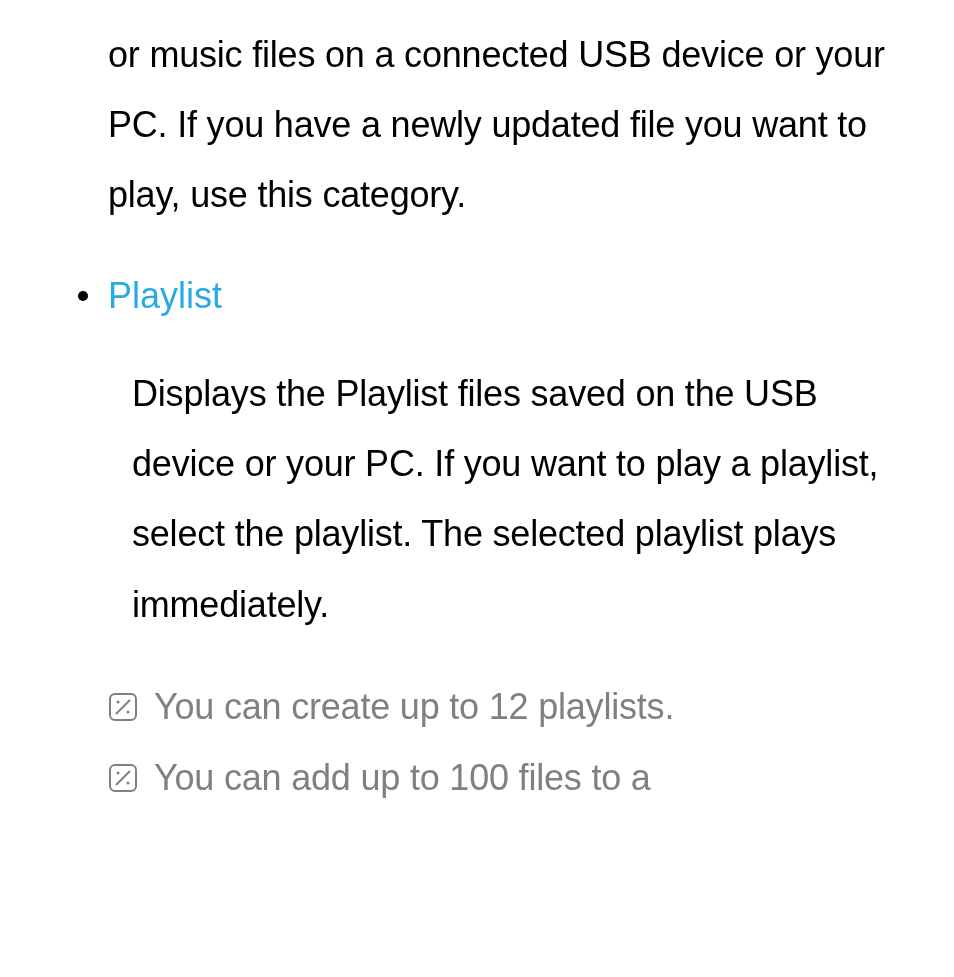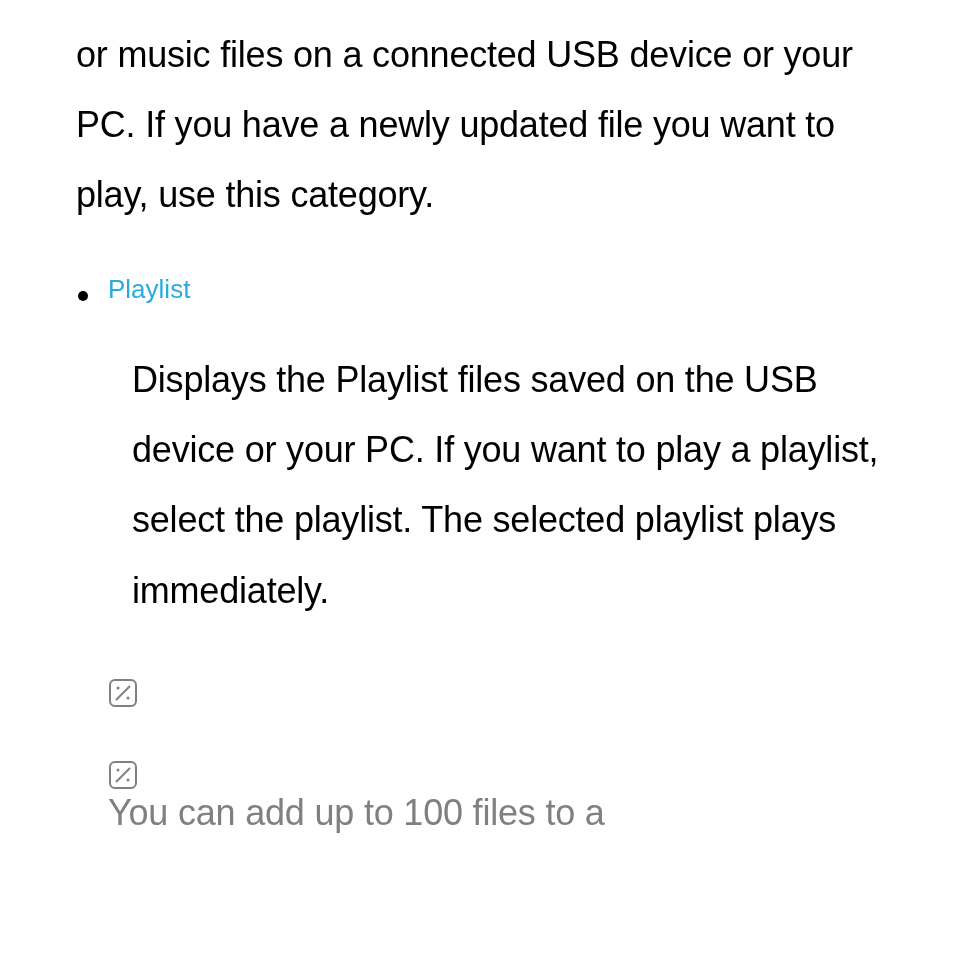--- a/index.html
+++ b/index.html
@@ -10,21 +10,21 @@
     body {
       font-family: Arial, Helvetica, sans-serif;
       background: #ffffff;
       width: 954px;
       height: 977px;
       padding: 20px 40px 0 40px;
       color: #000000;
       overflow: hidden;
     }
     .content-block {
-      margin-left: 36px;
+      margin-left: 68px;
       font-size: 36px;
       line-height: 1.95;
       letter-spacing: -0.2px;
       color: #000000;
     }
     .bullet-row {
       display: flex;
       align-items: flex-start;
       margin-top: 40px;
     }
@@ -32,41 +32,40 @@
       width: 10px;
       height: 10px;
       background: #000000;
       border-radius: 50%;
       margin-top: 20px;
       margin-left: 38px;
       margin-right: 20px;
       flex-shrink: 0;
     }
     .bullet-title {
-      font-size: 26px;
+      font-size: 36px;
       color: #29abe2;
       line-height: 1.4;
     }
     .playlist-desc {
       margin-left: 92px;
       margin-top: 38px;
       font-size: 36px;
       line-height: 1.95;
       letter-spacing: -0.2px;
       color: #000000;
     }
     .note-row {
       display: flex;
       align-items: flex-start;
       margin-left: 68px;
       margin-top: 44px;
     }
     .note-row.second {
-      margin-top: 44px;
-      flex-direction: column;
+      margin-top: 24px;
     }
     .note-icon {
       width: 30px;
       height: 30px;
       flex-shrink: 0;
       margin-top: 8px;
       margin-right: 16px;
     }
     .note-text {
       font-size: 36px;
@@ -89,20 +88,21 @@
 
 <div class="note-row">
   <span class="note-icon">
     <svg viewBox="0 0 30 30" width="30" height="30">
       <rect x="2" y="2" width="26" height="26" rx="5" ry="5" fill="none" stroke="#808080" stroke-width="2"></rect>
       <line x1="8" y1="22" x2="22" y2="8" stroke="#808080" stroke-width="2"></line>
       <circle cx="10" cy="10" r="1.5" fill="#808080"></circle>
       <circle cx="20" cy="20" r="1.5" fill="#808080"></circle>
     </svg>
   </span>
+  <span class="note-text">You can create up to 12 playlists.</span>
 </div>
 
 <div class="note-row second">
   <span class="note-icon">
     <svg viewBox="0 0 30 30" width="30" height="30">
       <rect x="2" y="2" width="26" height="26" rx="5" ry="5" fill="none" stroke="#808080" stroke-width="2"></rect>
       <line x1="8" y1="22" x2="22" y2="8" stroke="#808080" stroke-width="2"></line>
       <circle cx="10" cy="10" r="1.5" fill="#808080"></circle>
       <circle cx="20" cy="20" r="1.5" fill="#808080"></circle>
     </svg>

